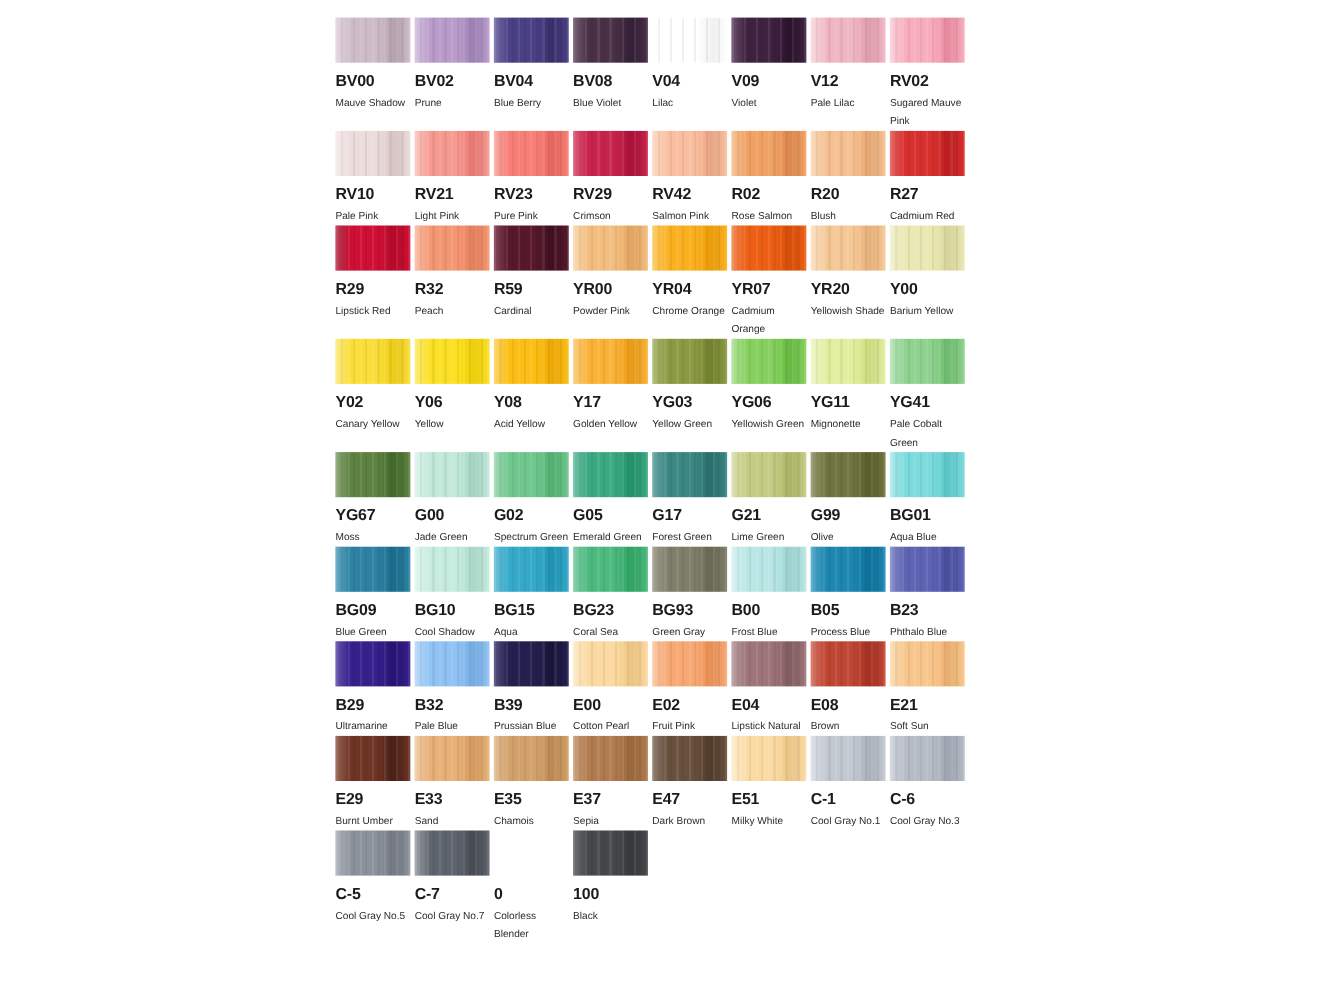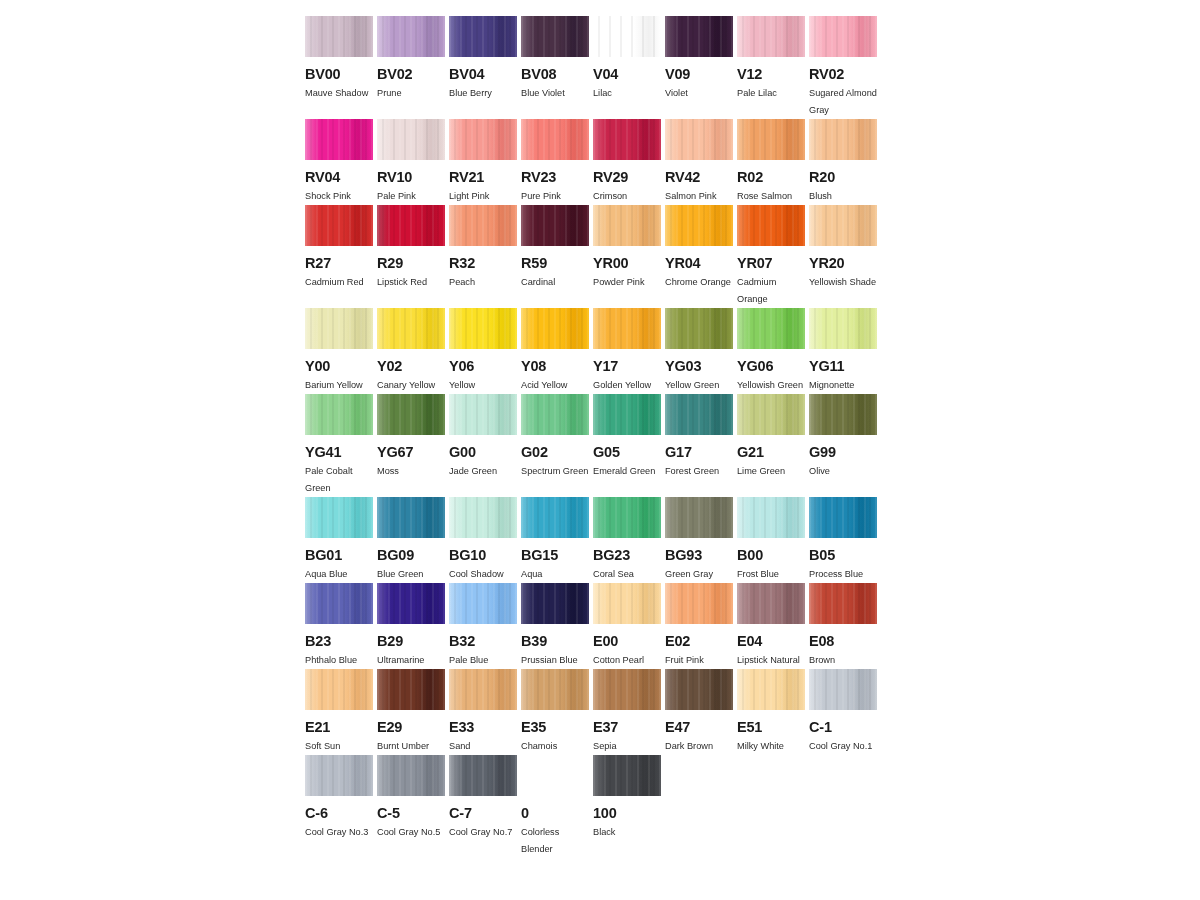--- a/index.html
+++ b/index.html
@@ -155,29 +155,21 @@
         </div>
         <div class="code">V12</div>
         <div class="name">Pale Lilac</div>
       </div>
       <div class="cell">
         <div class="swatch" style="background: linear-gradient(90deg, rgb(252, 200, 211) 0%, rgb(248, 173, 189) 22%, rgb(248, 173, 189) 55%, rgb(245, 144, 166) 78%, rgb(248, 173, 189) 100%);">
           <div class="streaks"></div>
           <div class="sheen" style="background: linear-gradient(90deg, rgba(255, 255, 255, 0.18) 0%, rgba(255, 255, 255, 0) 18%, rgba(0, 0, 0, 0) 60%, rgba(0, 0, 0, 0.06) 82%, rgba(0, 0, 0, 0) 100%);"></div>
         </div>
         <div class="code">RV02</div>
-        <div class="name">Sugared Almond Gray</div>
-      </div>
-      <div class="cell">
-        <div class="swatch" style="background: linear-gradient(90deg, rgb(242, 82, 174) 0%, rgb(237, 30, 150) 22%, rgb(237, 30, 150) 55%, rgb(221, 15, 133) 78%, rgb(237, 30, 150) 100%);">
-          <div class="streaks"></div>
-          <div class="sheen" style="background: linear-gradient(90deg, rgba(255, 255, 255, 0.18) 0%, rgba(255, 255, 255, 0) 18%, rgba(0, 0, 0, 0) 60%, rgba(0, 0, 0, 0.06) 82%, rgba(0, 0, 0, 0) 100%);"></div>
-        </div>
-        <div class="code">RV04</div>
-        <div class="name">Shock Pink</div>
+        <div class="name">Sugared Mauve Pink</div>
       </div>
       <div class="cell">
         <div class="swatch" style="background: linear-gradient(90deg, rgb(243, 232, 231) 0%, rgb(236, 220, 219) 22%, rgb(236, 220, 219) 55%, rgb(228, 207, 207) 78%, rgb(236, 220, 219) 100%);">
           <div class="streaks"></div>
           <div class="sheen" style="background: linear-gradient(90deg, rgba(255, 255, 255, 0.18) 0%, rgba(255, 255, 255, 0) 18%, rgba(0, 0, 0, 0) 60%, rgba(0, 0, 0, 0.06) 82%, rgba(0, 0, 0, 0) 100%);"></div>
         </div>
         <div class="code">RV10</div>
         <div class="name">Pale Pink</div>
       </div>
       <div class="cell">

